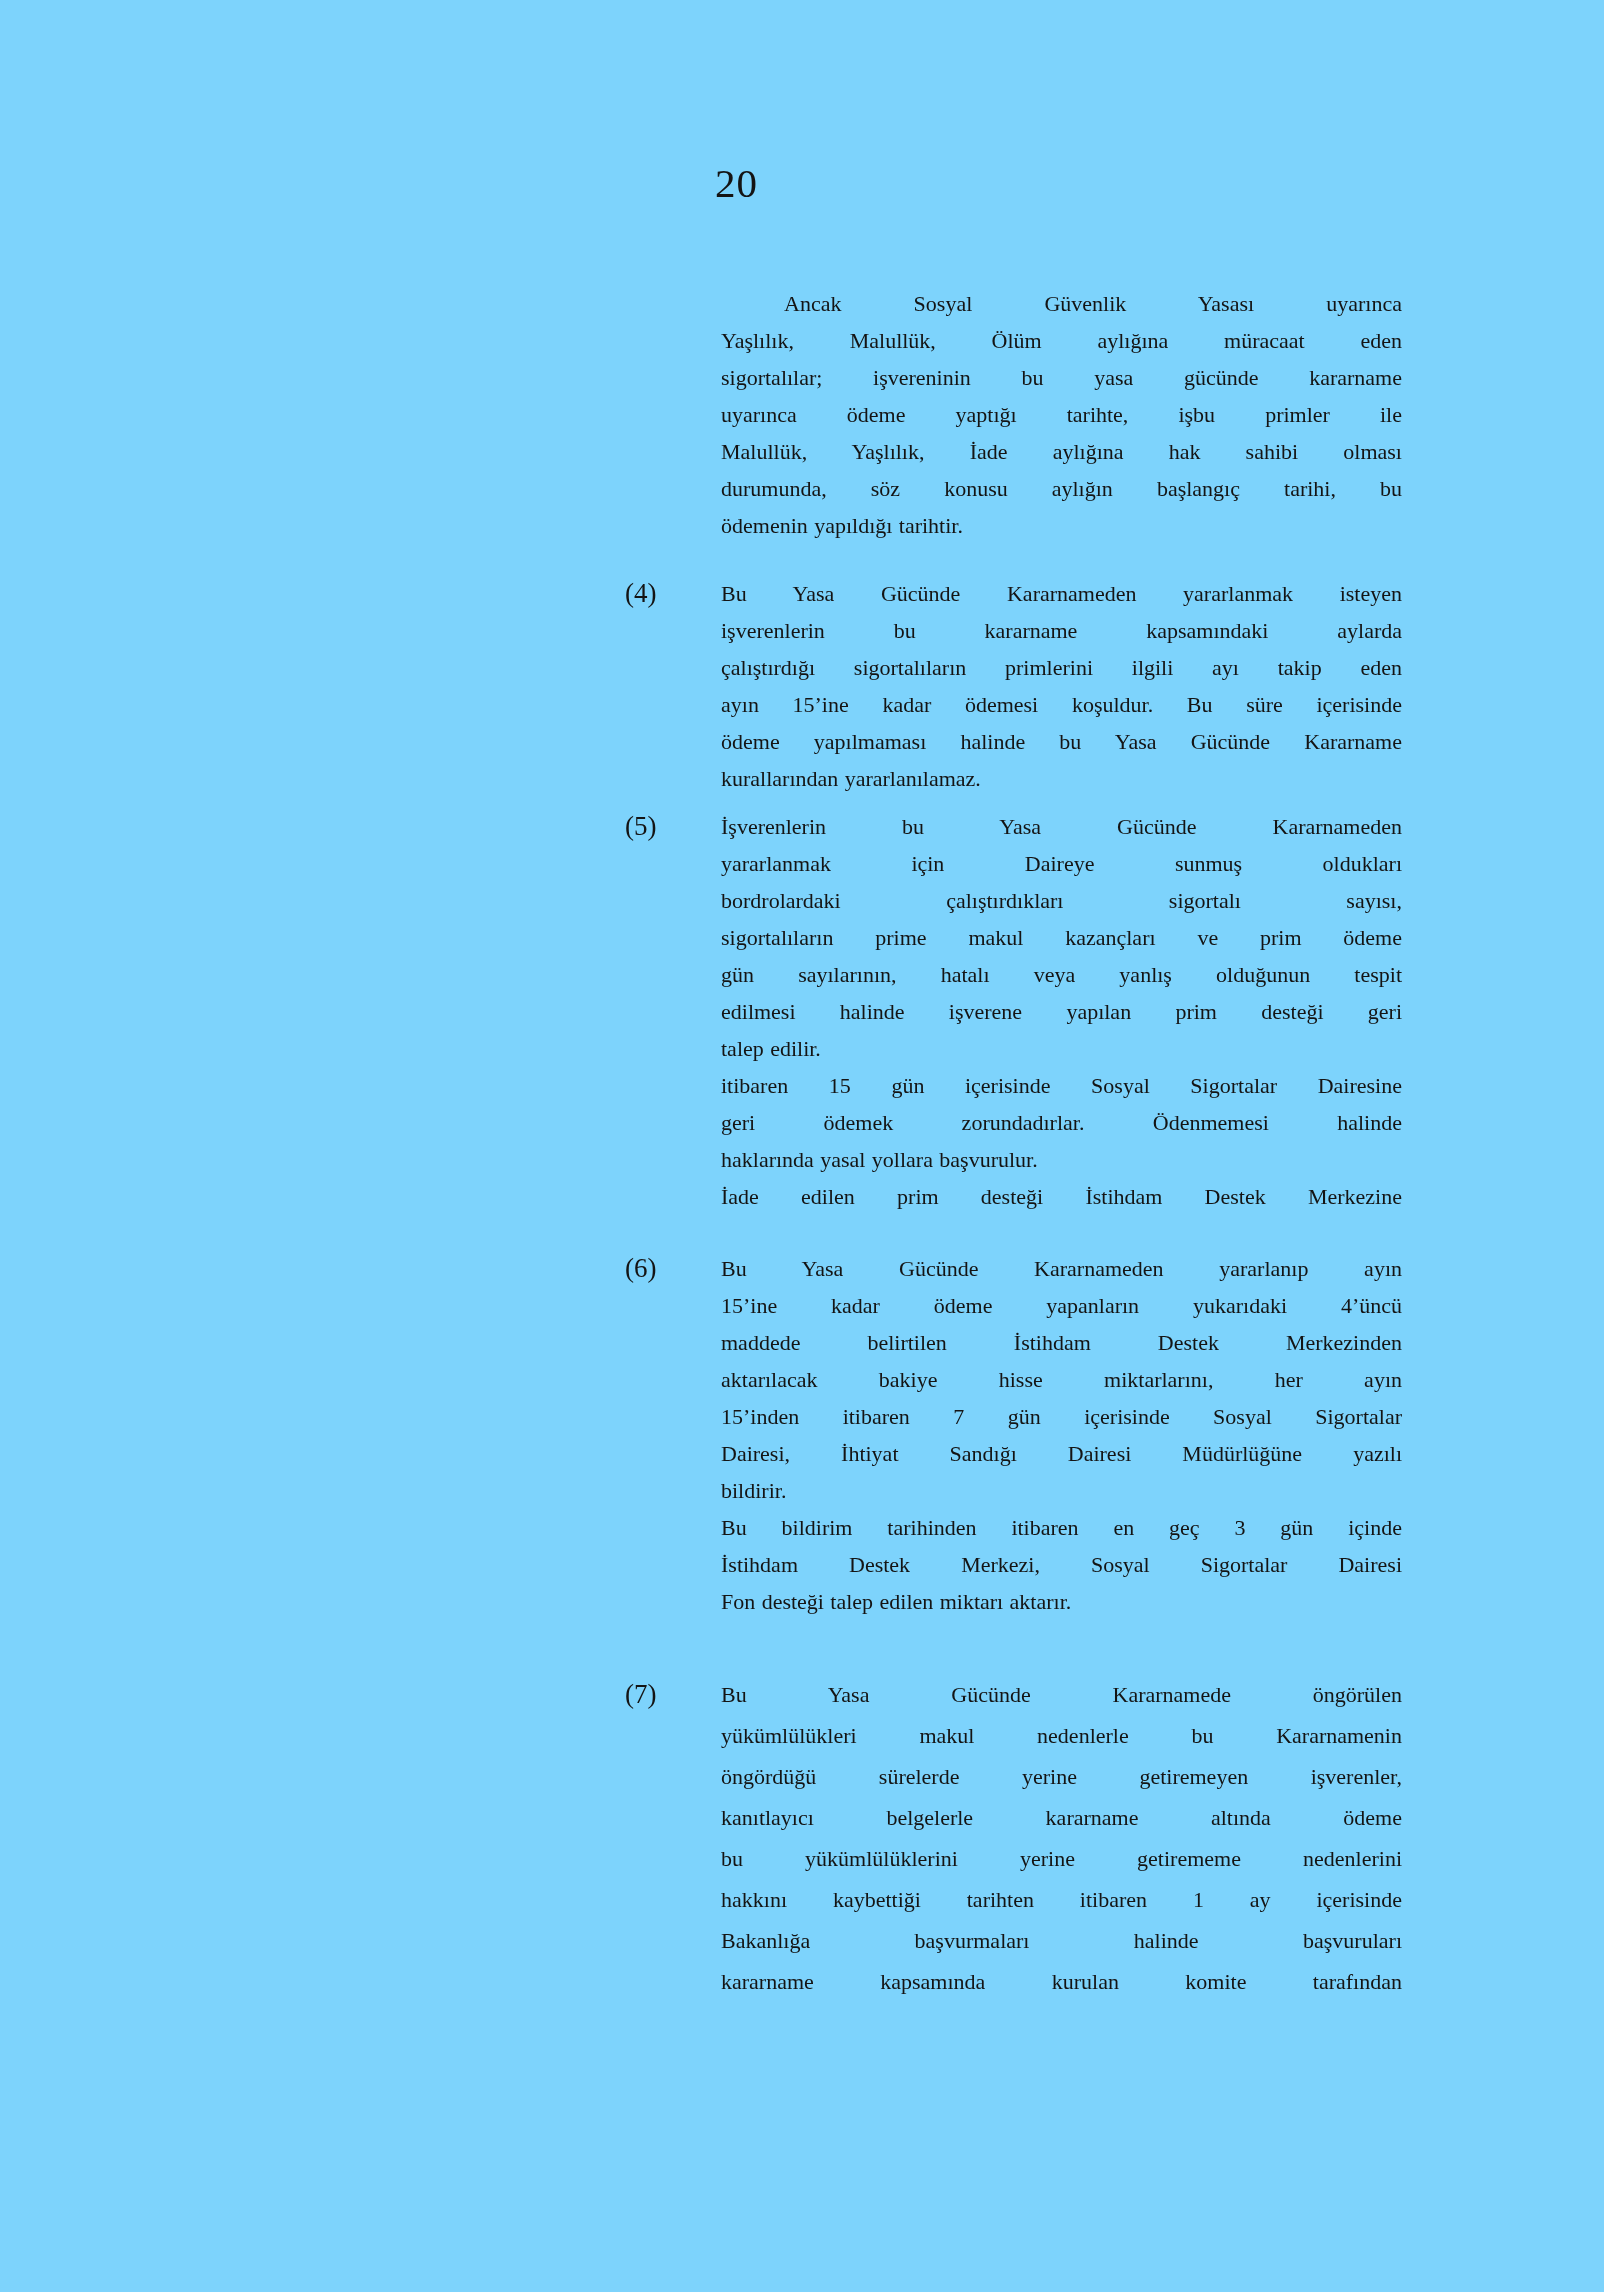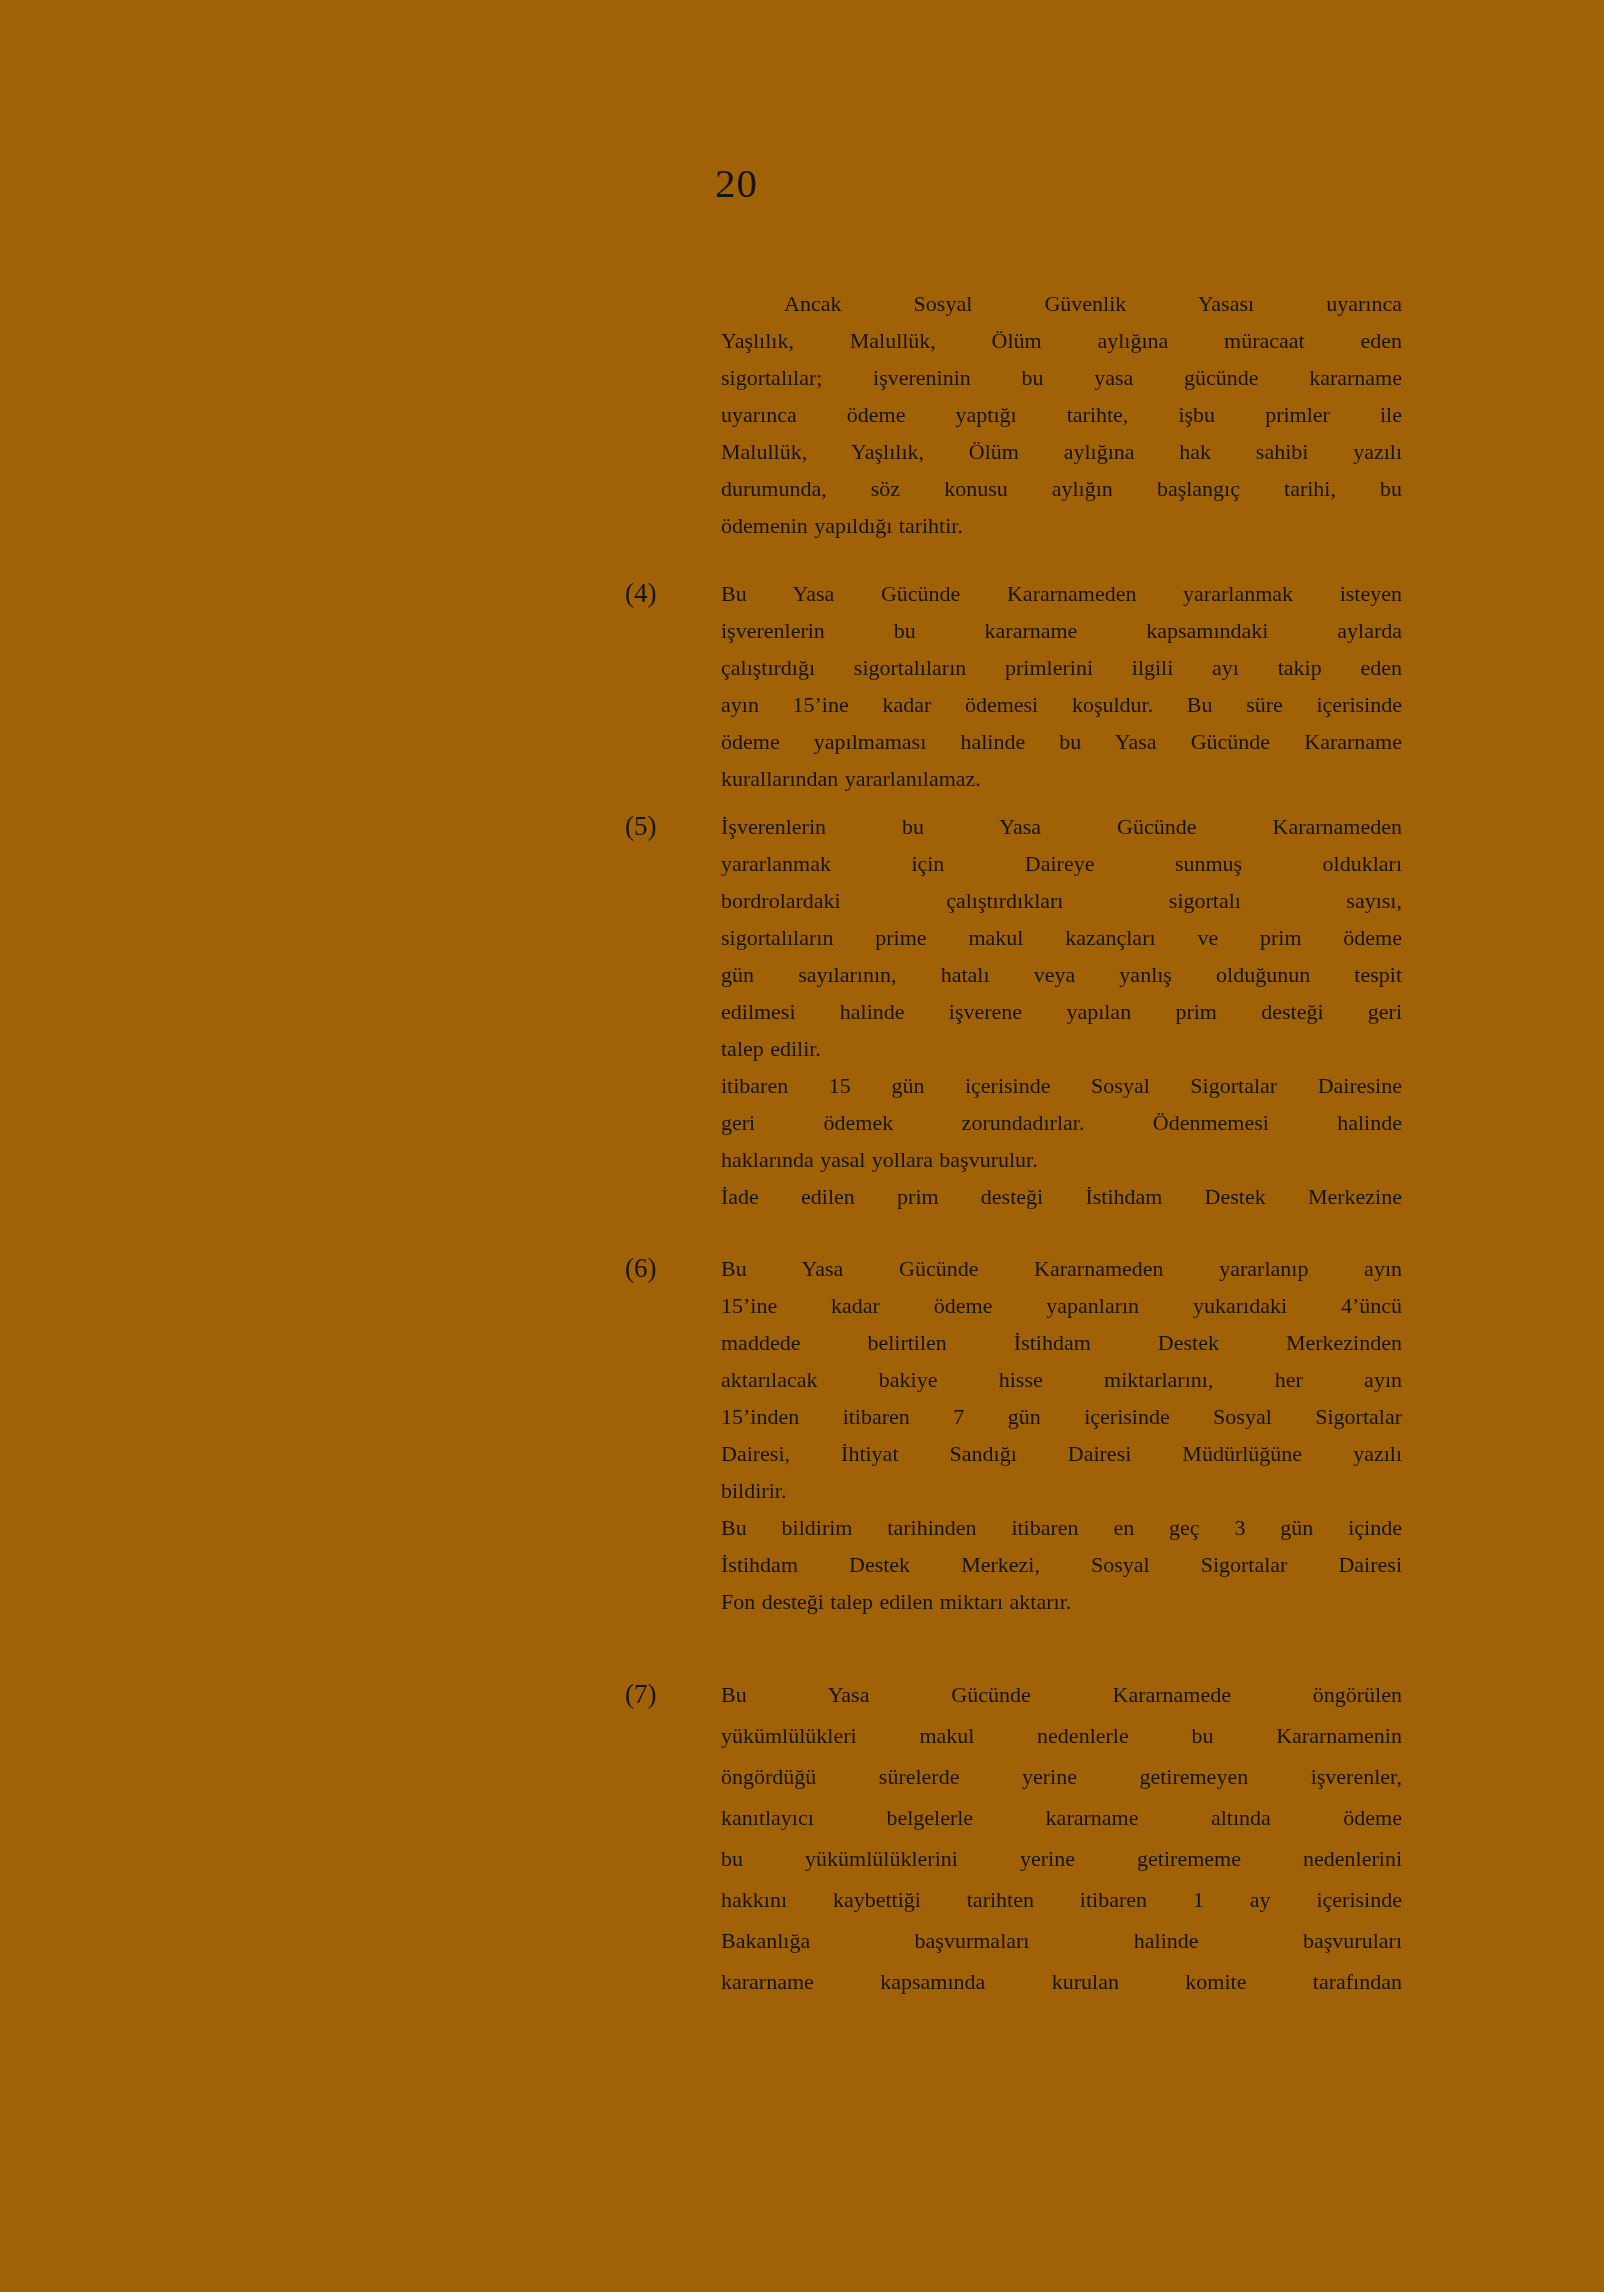--- a/index.html
+++ b/index.html
@@ -4,21 +4,21 @@
 <style>
   html, body {
     margin: 0;
     padding: 0;
     background: #ffffff;
   }
   .page {
     position: relative;
     width: 1605px;
     height: 2293px;
-    background: #a16207;
+    background: #7dd3fc;
     overflow: hidden;
     font-family: "Liberation Serif", "DejaVu Serif", serif;
     color: #141414;
   }
   .page-number {
     position: absolute;
     left: 715px;
     top: 163px;
     font-size: 41px;
     line-height: 1;
@@ -76,21 +76,21 @@
 
   <div class="content">
 
     <div class="para para-intro">
       <div class="marker"></div>
       <div class="lines">
         <div class="line indent">Ancak Sosyal Güvenlik Yasası uyarınca</div>
         <div class="line">Yaşlılık, Malullük, Ölüm aylığına müracaat eden</div>
         <div class="line">sigortalılar; işvereninin bu yasa gücünde kararname</div>
         <div class="line">uyarınca ödeme yaptığı tarihte, işbu primler ile</div>
-        <div class="line">Malullük, Yaşlılık, Ölüm aylığına hak sahibi yazılı</div>
+        <div class="line">Malullük, Yaşlılık, İade aylığına hak sahibi olması</div>
         <div class="line">durumunda, söz konusu aylığın başlangıç tarihi, bu</div>
         <div class="line flush">ödemenin yapıldığı tarihtir.</div>
       </div>
     </div>
 
     <div class="para para-4">
       <div class="marker">(4)</div>
       <div class="lines">
         <div class="line">Bu Yasa Gücünde Kararnameden yararlanmak isteyen</div>
         <div class="line">işverenlerin bu kararname kapsamındaki aylarda</div>

